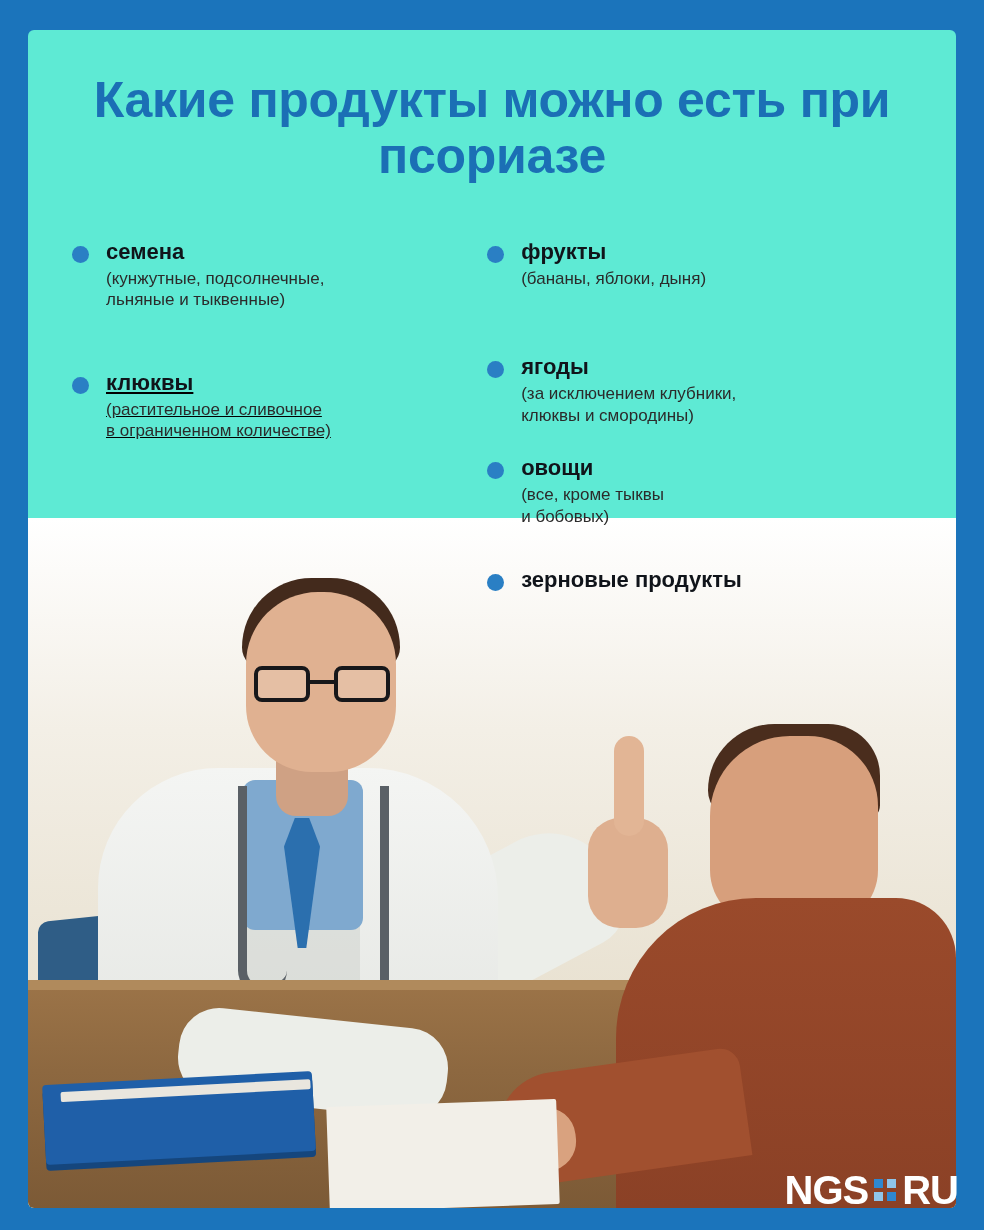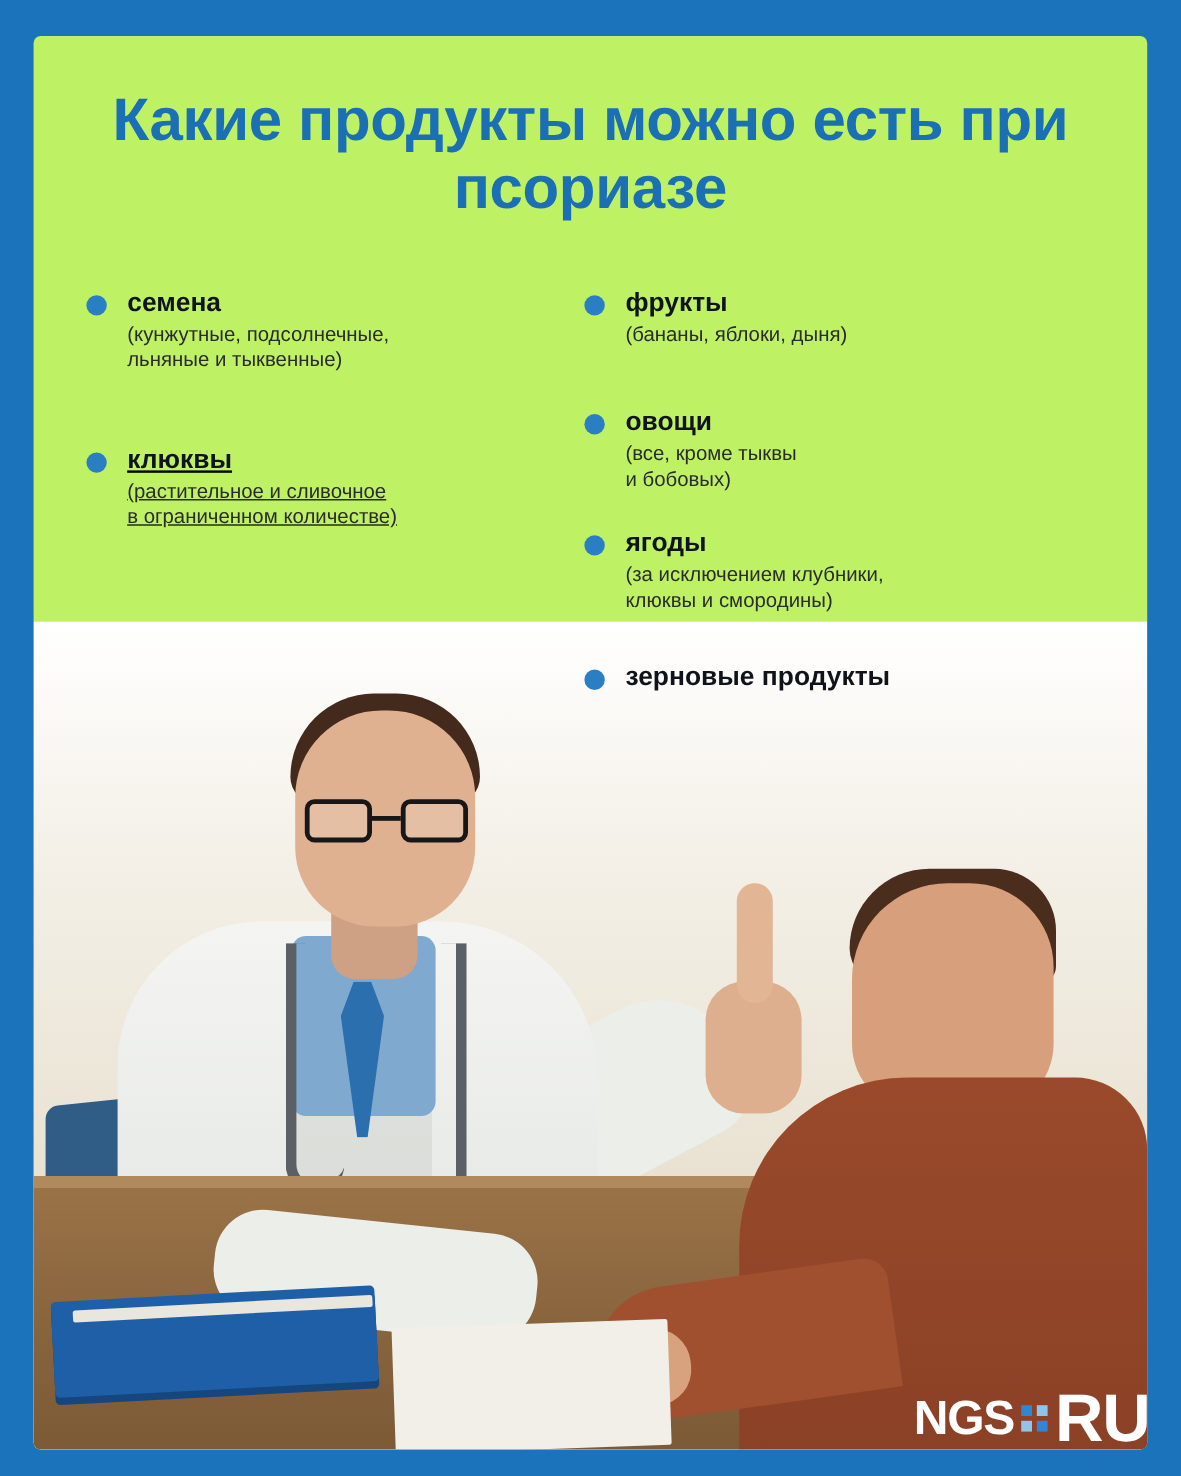--- a/index.html
+++ b/index.html
@@ -18,21 +18,21 @@
     width: 984px;
     height: 1230px;
     background: #1b74bb;
     box-sizing: border-box;
     padding: 30px 28px 22px 28px;
   }
   .card {
     position: relative;
     width: 100%;
     height: 100%;
-    background: #bef264;
+    background: #5eead4;
     border-radius: 6px;
     overflow: hidden;
   }
 
   
   .title {
     margin: 0;
     padding: 42px 40px 0 40px;
     text-align: center;
     color: #1b6fb5;
@@ -89,21 +89,21 @@
     font-weight: normal;
     color: #2b2b2b;
     line-height: 1.28;
     white-space: pre-line;
     margin-top: 1px;
   }
 
   
   .col-left .item:nth-child(1) { margin-bottom: 58px; }
   .col-left .item:nth-child(2) { margin-bottom: 12px; text-decoration: underline; }
-  .col-right .item:nth-child(1) { margin-bottom: 48px; }
+  .col-right .item:nth-child(1) { margin-bottom: 64px; }
   .col-right .item:nth-child(2) { margin-bottom: 28px; }
   .col-right .item:nth-child(3) { margin-bottom: 38px; }
   .col-right .item:nth-child(4) { margin-bottom: 20px; }
   .col-right .item:nth-child(5) { margin-bottom: 34px; }
 
   
   .illustration {
     position: absolute;
     left: 0;
     right: 0;
@@ -411,21 +411,21 @@
     background: #2e87d0;
     width: 9px;
     height: 9px;
   }
   .logo-mark span:nth-child(1) { left: 0; top: 0; }
   .logo-mark span:nth-child(2) { right: 0; top: 0; background: #8fc5ea; }
   .logo-mark span:nth-child(3) { left: 0; bottom: 0; background: #8fc5ea; }
   .logo-mark span:nth-child(4) { right: 0; bottom: 0; }
   .logo-ru {
     color: #ffffff;
-    font-size: 56px;
+    font-size: 40px;
     font-weight: bold;
     letter-spacing: -1px;
     line-height: 1;
   }
 </style>
 </head>
 <body>
 
 <div class="poster">
   <div class="card">
@@ -451,29 +451,29 @@
       </div>
 
       <div class="col col-right">
         <div class="item">
           <span class="bullet"></span>
           <span class="item-title">фрукты</span>
           <span class="item-note">(бананы, яблоки, дыня)</span>
         </div>
         <div class="item">
           <span class="bullet"></span>
+          <span class="item-title">ягоды</span>
+          <span class="item-note">(за исключением клубники,
+клюквы и смородины)</span>
+        </div>
+        <div class="item">
+          <span class="bullet"></span>
           <span class="item-title">овощи</span>
           <span class="item-note">(все, кроме тыквы
 и бобовых)</span>
-        </div>
-        <div class="item">
-          <span class="bullet"></span>
-          <span class="item-title">ягоды</span>
-          <span class="item-note">(за исключением клубники,
-клюквы и смородины)</span>
         </div>
         <div class="item">
           <span class="bullet"></span>
           <span class="item-title">зерновые продукты</span>
           <span class="item-note"></span>
         </div>
       </div>
 
     </div>
 

